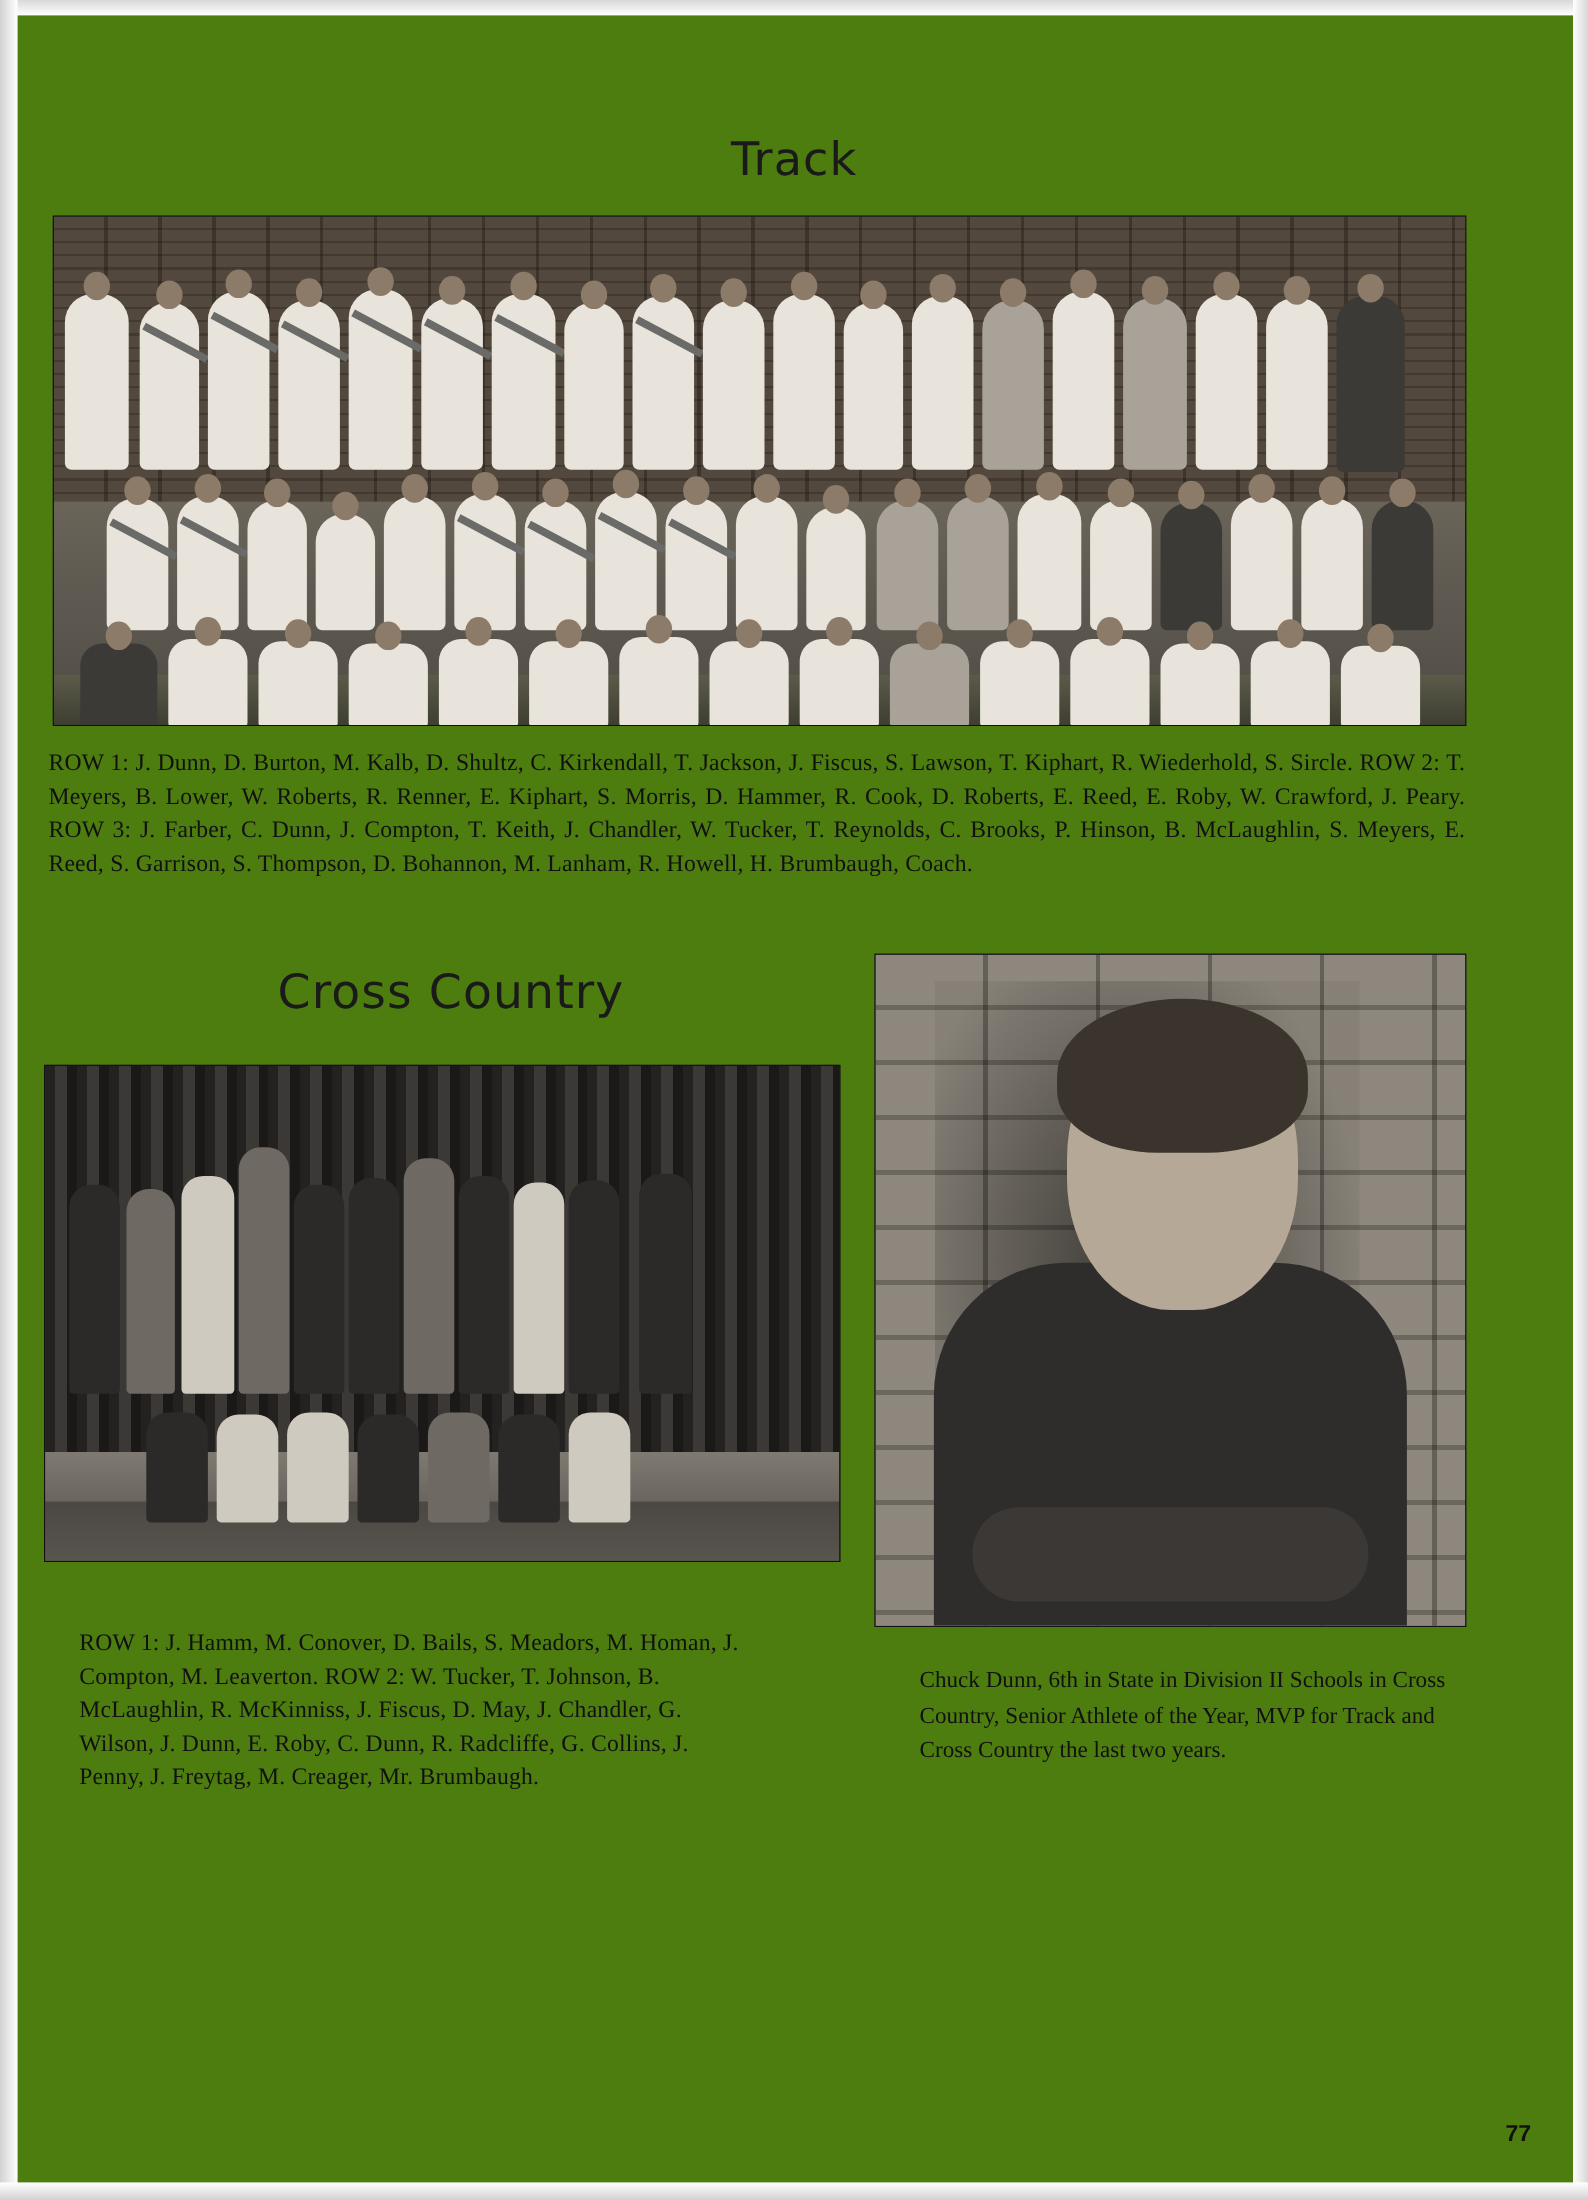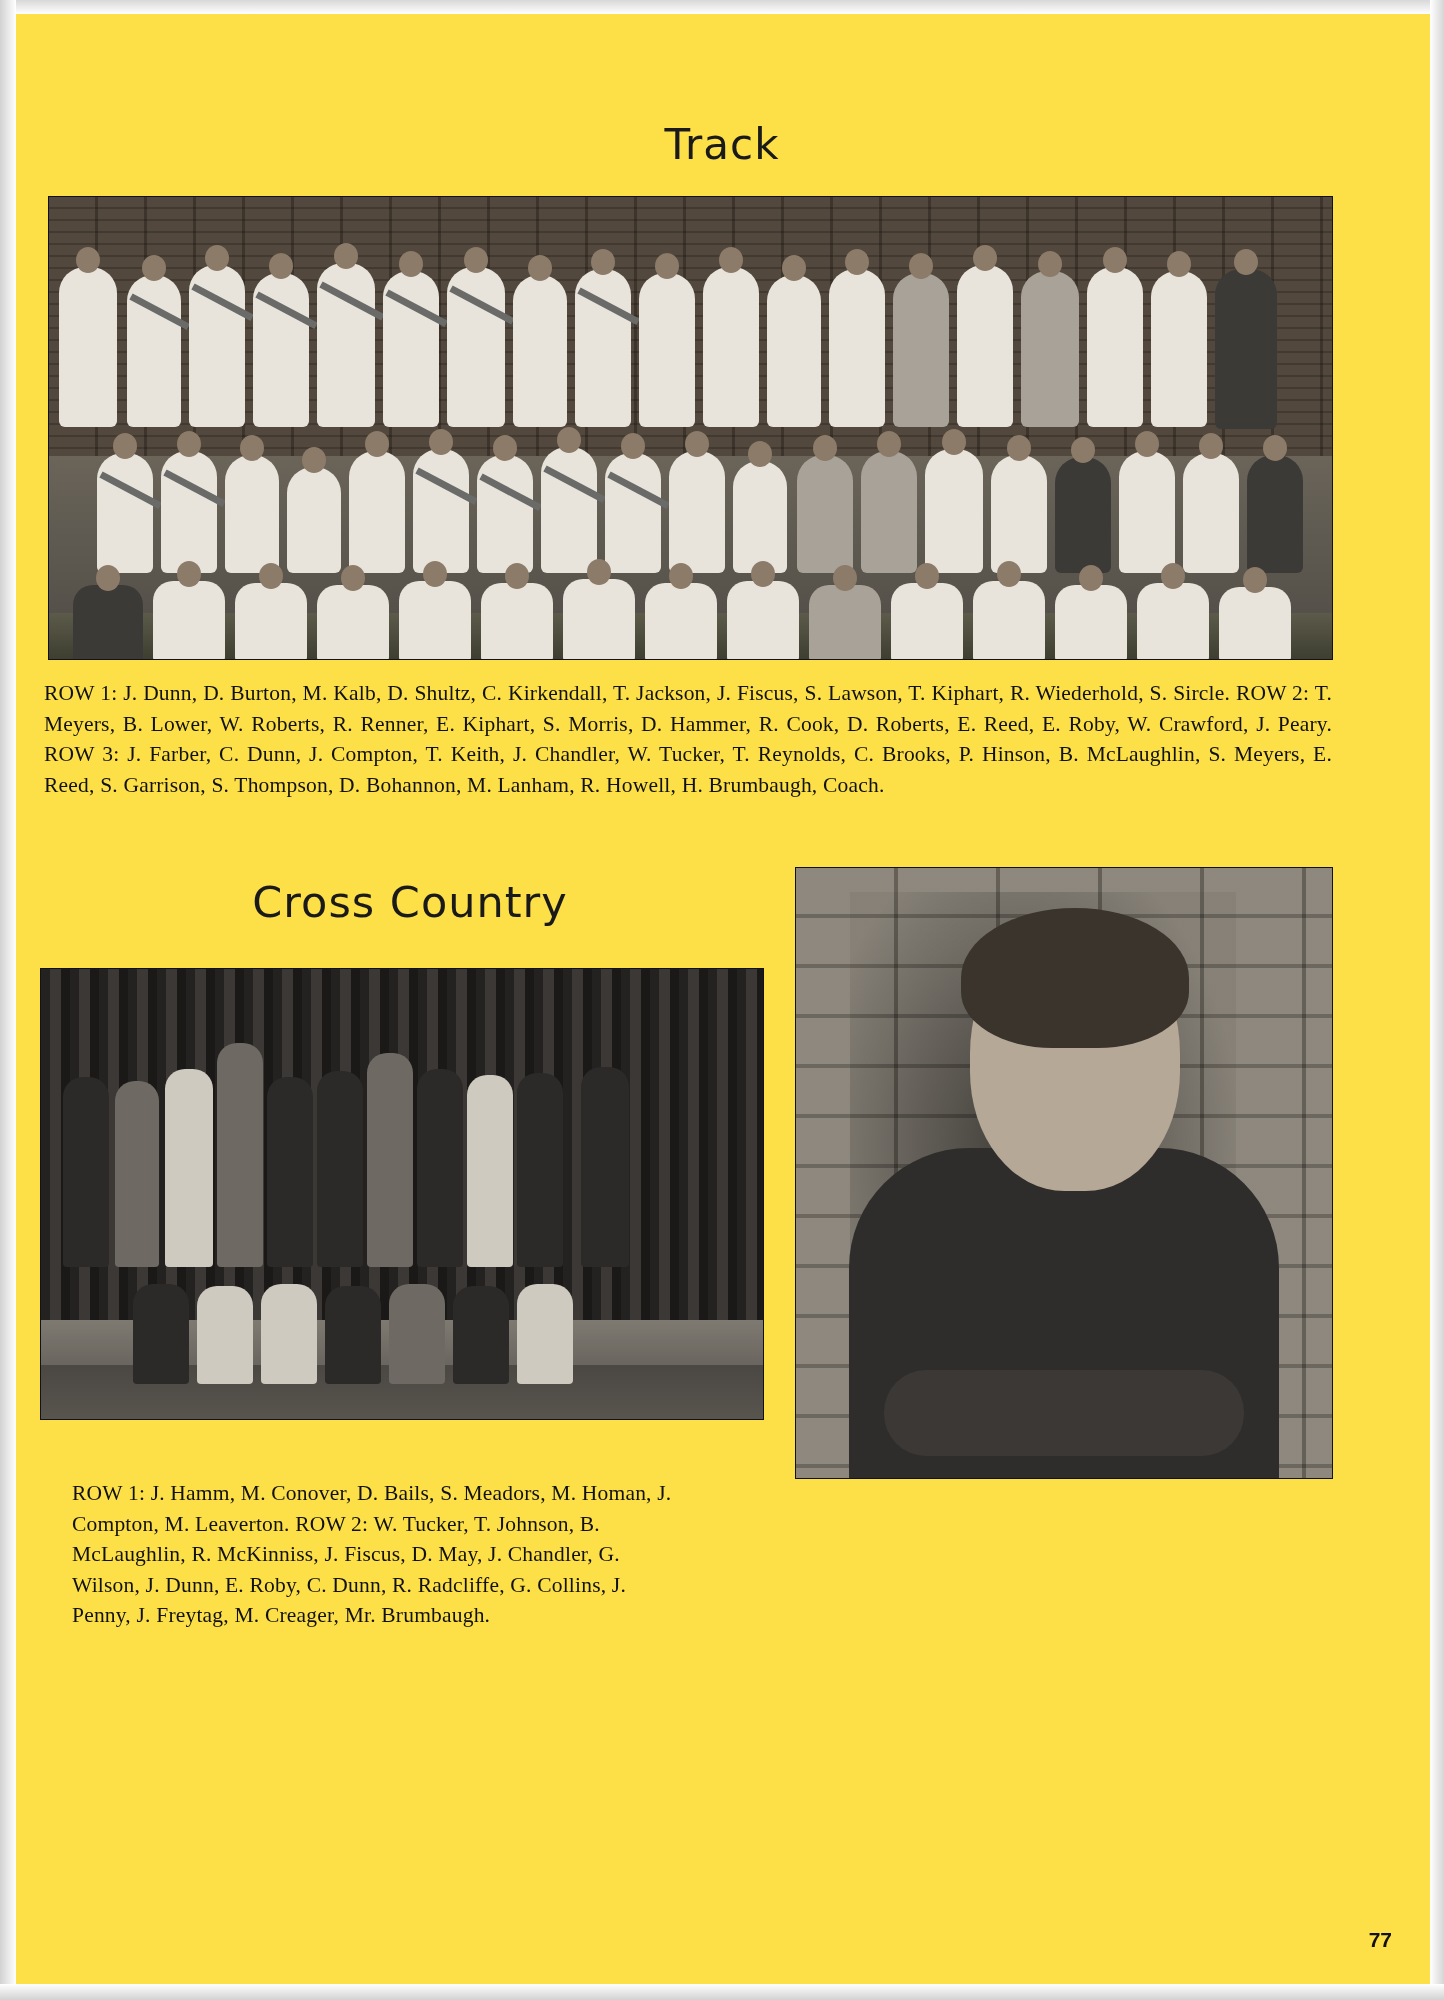--- a/index.html
+++ b/index.html
@@ -7,21 +7,21 @@
     padding: 0;
     background: #9a9a9a;
   }
   body {
     font-family: "Liberation Serif", serif;
   }
   .page {
     position: relative;
     width: 1444px;
     height: 2000px;
-    background: #fde047;
+    background: #4d7c0f;
     margin: 0 auto;
     overflow: hidden;
     box-sizing: border-box;
   }
   
   .page-edge-top {
     position: absolute;
     left: 0; top: 0; width: 100%; height: 14px;
     background: linear-gradient(to bottom, #d8d8d8, #ffffff);
   }
@@ -501,15 +501,16 @@
     <div class="ph-inner">
       <div class="blockwall"></div>
       <div class="portrait-shadow"></div>
       <div class="portrait-body"></div>
       <div class="portrait-arms"></div>
       <div class="portrait-head"></div>
       <div class="portrait-hair"></div>
     </div>
   </div>
 
+  <div class="caption" id="portrait-caption">Chuck Dunn, 6th in State in Division II Schools in Cross Country, Senior Athlete of the Year, MVP for Track and Cross Country the last two years.</div>
 
   <div id="page-number">77</div>
 </div>
 
 </body></html>

